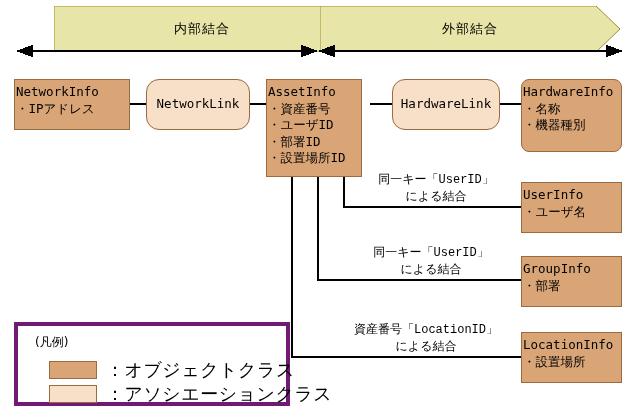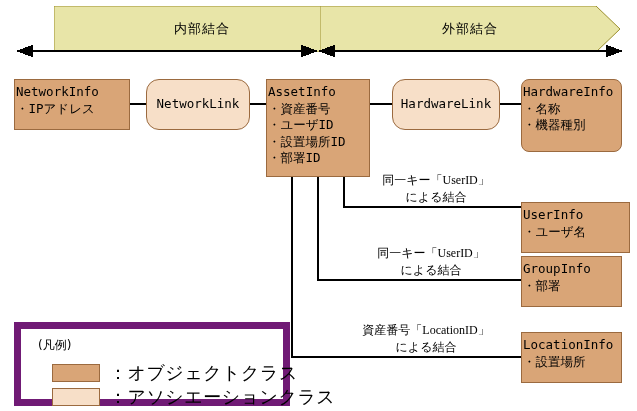--- a/index.html
+++ b/index.html
@@ -74,38 +74,38 @@
     left: 0; top: 0;
     width: 637px;
     height: 411px;
     z-index: 2;
   }
 
   
   .join-label {
     position: absolute;
     z-index: 6;
-    font-family: Liberation Serif, serif;
+    font-family: Liberation Mono, monospace;
     font-size: 12px;
     line-height: 17px;
     text-align: center;
     white-space: nowrap;
     color: #000;
     background: transparent;
   }
 
   
   #legend {
     position: absolute;
     left: 14px;
     top: 322px;
     width: 276px;
     height: 84px;
     box-sizing: border-box;
-    border: 7px solid #701a75;
+    border: 4px solid #701a75;
     z-index: 7;
     background: #ffffff;
   }
   #legend .legend-title {
     position: absolute;
     left: 17px;
     top: 8px;
     font-family: "DejaVu Sans", "Liberation Sans", sans-serif;
     font-size: 12px;
   }
@@ -184,39 +184,39 @@
 
   <div class="node object-class" style="left:14px; top:79px; width:116px; height:51px;">
     <span class="attr-line">NetworkInfo</span>
     <span class="attr-line">・IPアドレス</span>
   </div>
 
   <div class="node assoc-class center" style="left:146px; top:79px; width:104px; height:51px;">
     <span class="attr-line">NetworkLink</span>
   </div>
 
-  <div class="node object-class" style="left:266px; top:79px; width:104px; height:98px;">
+  <div class="node object-class" style="left:266px; top:79px; width:96px; height:98px;">
     <span class="attr-line">AssetInfo</span>
     <span class="attr-line">・資産番号</span>
     <span class="attr-line">・ユーザID</span>
+    <span class="attr-line">・部署ID</span>
     <span class="attr-line">・設置場所ID</span>
-    <span class="attr-line">・部署ID</span>
   </div>
 
   <div class="node assoc-class center" style="left:392px; top:79px; width:108px; height:51px;">
     <span class="attr-line">HardwareLink</span>
   </div>
 
   <div class="node object-class" style="left:521px; top:79px; width:101px; height:73px;border-radius:8px;">
     <span class="attr-line">HardwareInfo</span>
     <span class="attr-line">・名称</span>
     <span class="attr-line">・機器種別</span>
   </div>
 
-  <div class="node object-class" style="left:521px; top:182px; width:109px; height:51px;margin-top:20px;">
+  <div class="node object-class" style="left:521px; top:182px; width:101px; height:51px;">
     <span class="attr-line">UserInfo</span>
     <span class="attr-line">・ユーザ名</span>
   </div>
 
   <div class="node object-class" style="left:521px; top:256px; width:101px; height:51px;">
     <span class="attr-line">GroupInfo</span>
     <span class="attr-line">・部署</span>
   </div>
 
   <div class="node object-class" style="left:521px; top:332px; width:101px; height:51px;">

